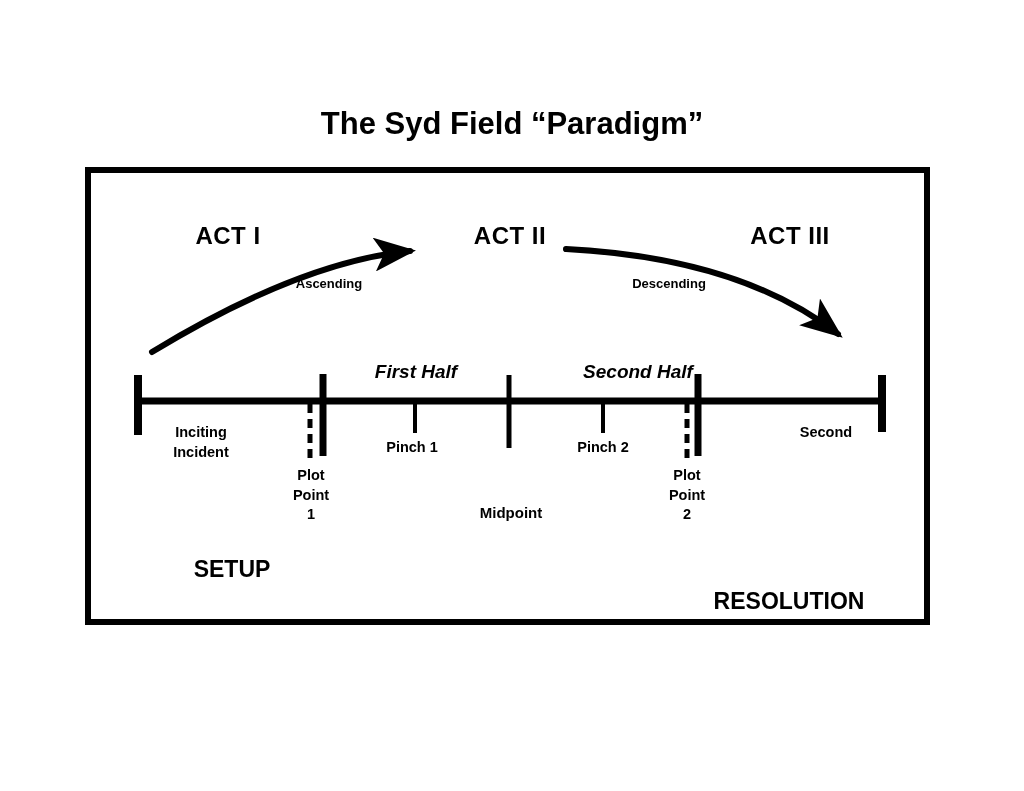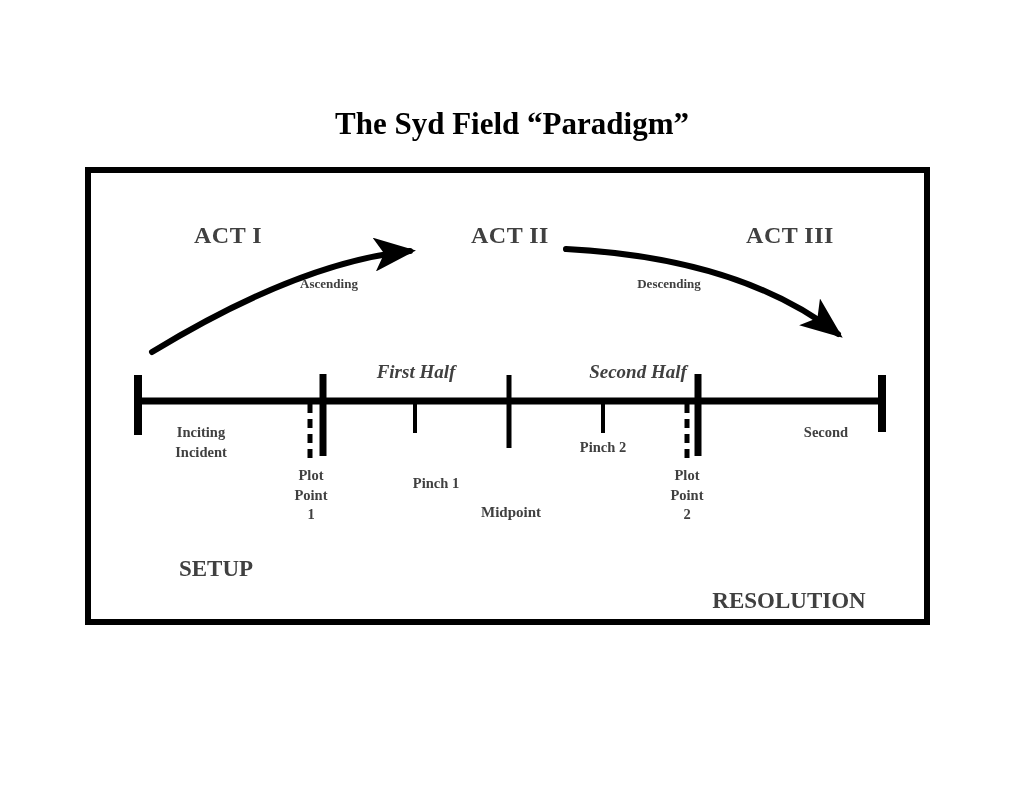--- a/index.html
+++ b/index.html
@@ -7,21 +7,20 @@
     padding: 0;
     background: #ffffff;
     font-family: "Liberation Sans", "DejaVu Sans", sans-serif;
   }
   .canvas {
     position: relative;
     width: 1024px;
     height: 791px;
     background: #ffffff;
     overflow: hidden;
-    font-family: Liberation Serif, serif;
   }
   .title {
     position: absolute;
     left: 0;
     right: 0;
     top: 106px;
     text-align: center;
     font-size: 31px;
     font-weight: bold;
     color: #000;
@@ -40,21 +39,21 @@
     position: absolute;
     left: 0;
     top: 0;
     width: 1024px;
     height: 791px;
     pointer-events: none;
   }
   .lbl {
     position: absolute;
     transform: translateX(-50%);
-    color: #404040;
+    color: #000000;
     text-align: center;
     white-space: pre-line;
   }
   .act-label {
     font-size: 24px;
     font-weight: bold;
     letter-spacing: 0.5px;
   }
   .arrow-label {
     font-size: 13px;
@@ -125,24 +124,24 @@
   <div class="lbl arrow-label" style="left:669px; top:276px;text-align:center;">Descending</div>
 
   <div class="lbl half-label" style="left:416px; top:361px;">First Half</div>
   <div class="lbl half-label" style="left:606px; top:361px;margin-left:32px;">Second Half</div>
 
   <div class="lbl point-label" style="left:201px; top:423px;text-align:center;">Inciting
 Incident</div>
   <div class="lbl point-label" style="left:311px; top:466px;">Plot
 Point
 1</div>
-  <div class="lbl point-label" style="left:436px; top:438px;margin-top:36px;">Pinch 1</div>
+  <div class="lbl point-label" style="left:412px; top:438px;">Pinch 1</div>
   <div class="lbl point-label" style="left:511px; top:503px; font-size:15px;">Midpoint</div>
   <div class="lbl point-label" style="left:603px; top:438px;">Pinch 2</div>
   <div class="lbl point-label" style="left:687px; top:466px;">Plot
 Point
 2</div>
   <div class="lbl point-label" style="left:826px; top:423px;">Second</div>
 
-  <div class="lbl section-label" style="left:216px; top:556px;">SETUP</div>
+  <div class="lbl section-label" style="left:232px; top:556px;">SETUP</div>
   <div class="lbl section-label" style="left:789px; top:556px;margin-top:32px;">RESOLUTION</div>
 
 </div>
 
 </body></html>

